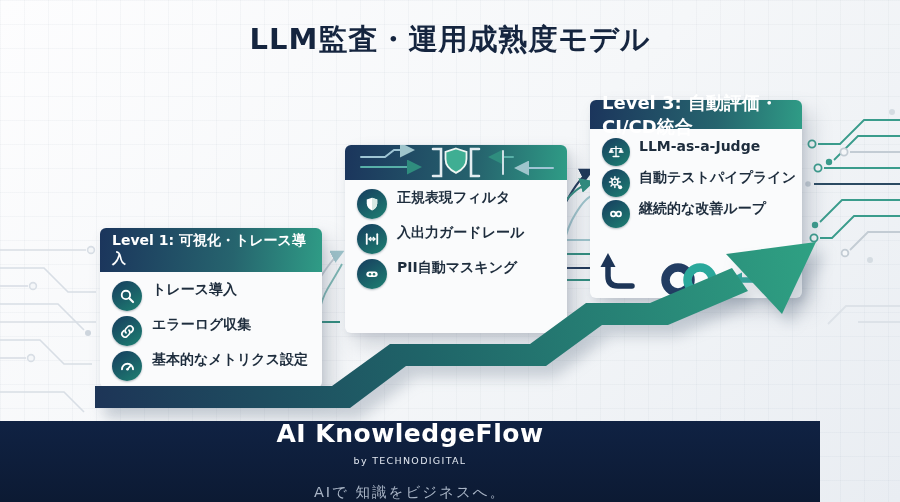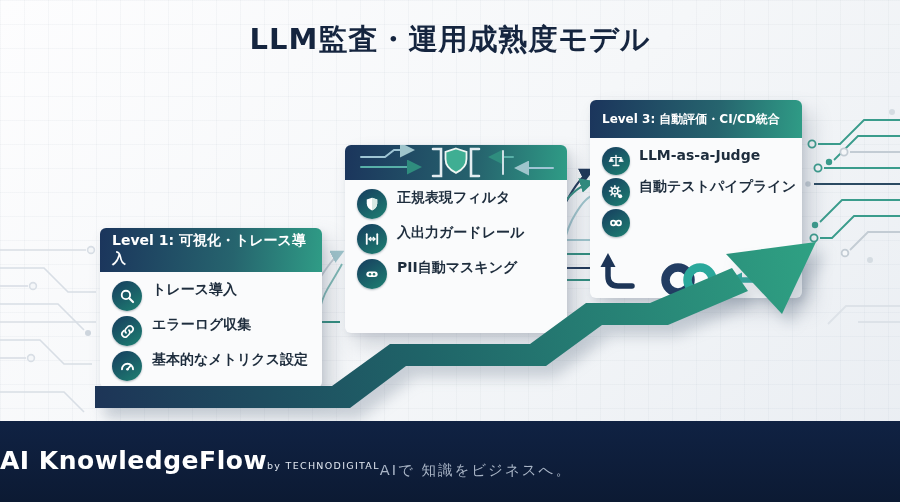--- a/index.html
+++ b/index.html
@@ -34,21 +34,21 @@
   .card2 { left:345px; top:145px; width:222px; height:188px; }
   .card3 { left:590px; top:100px; width:212px; height:198px; }
 
   .card-head {
     border-radius:6px 6px 0 0; color:#ffffff; font-weight:700;
     background:linear-gradient(95deg,#1b355c 0%,#26646e 60%,#2f9c86 100%);
     display:flex; align-items:center; padding:0 12px;
   }
   .card1 .card-head { height:44px; font-size:14px; }
   .card2 .card-head { height:40px; font-size:13.5px; border-radius:6px 6px 0 0; }
-  .card3 .card-head { height:38px; font-size:12px; }
+  .card3 .card-head { height:29px; font-size:18px; }
 
   .head2-wrap {
     border-radius:6px 6px 0 0; overflow:hidden;
     background:linear-gradient(95deg,#1b355c 0%,#26646e 60%,#2f9c86 100%);
   }
   .head2-wrap .card-head { background:none; }
   .head2-graphic { display:block; margin:0 auto; }
 
   .items { list-style:none; padding:9px 12px 0 12px; }
   .item { display:flex; align-items:flex-start; gap:10px; height:35px; }
@@ -59,23 +59,23 @@
     display:flex; align-items:center; justify-content:center;
     box-shadow:0 1px 2px rgba(20,40,60,.3);
   }
   .card3 .ic { width:28px; height:28px; }
   .ic svg { display:block; }
   .txt { font-size:14px; font-weight:600; color:#1e2d3d; white-space:nowrap; }
 
   .loop-graphic { position:absolute; left:6px; bottom:0px; }
 
   .footer {
-    position:absolute; left:0; top:421px; width:900px; height:81px;
+    position:absolute; left:0; top:421px; width:820px; height:81px;
     background:linear-gradient(#102243 0%, #0c1a33 100%);
-    display:flex; align-items:center; justify-content:flex-start;
+    display:flex; flex-direction:column; align-items:center; justify-content:flex-start;
     text-align:center;
   }
   .brand { color:#ffffff; font-size:25px; font-weight:800; letter-spacing:.5px; line-height:1.05; }
   .byline { color:#e2e8f1; font-size:9.5px; font-weight:400; letter-spacing:1.3px; margin-top:8px; }
   .tagline { color:#a9b5c6; font-size:14.5px; letter-spacing:2px; margin-top:17px; }
 </style>
 </head>
 <body>
 
 <div class="stage">
@@ -277,20 +277,21 @@
         </span>
         <span class="txt">自動テストパイプライン</span>
       </li>
       <li class="item">
         <span class="ic">
           <svg width="18" height="18" viewBox="0 0 24 24">
               <circle cx="8.4" cy="12" r="3.1" fill="none" stroke="#fff" stroke-width="2.3"></circle>
               <circle cx="15.6" cy="12" r="3.1" fill="none" stroke="#fff" stroke-width="2.3"></circle>
             </svg>
         </span>
+        <span class="txt">継続的な改善ループ</span>
       </li>
     </ul>
     <svg class="loop-graphic" width="200" height="62" viewBox="0 0 200 62">
       <path d="M36 50 H22 Q12 50 12 40 V30" fill="none" stroke="#1d3557" stroke-width="5.5" stroke-linecap="round"></path>
       <polygon points="4.5,31 19.5,31 12,17" fill="#1d3557"></polygon>
       <circle cx="82" cy="44" r="12.5" fill="none" stroke="#223d63" stroke-width="8.5"></circle>
       <circle cx="104" cy="44" r="12.5" fill="none" stroke="#2aa89b" stroke-width="8.5"></circle>
       <path d="M182 16 H168 V34 Q168 44 158 44 H144" fill="none" stroke="#2aa89b" stroke-width="5.5" stroke-linecap="round"></path>
       <polygon points="146,36.5 146,51.5 131,44" fill="#2aa89b"></polygon>
     </svg>

